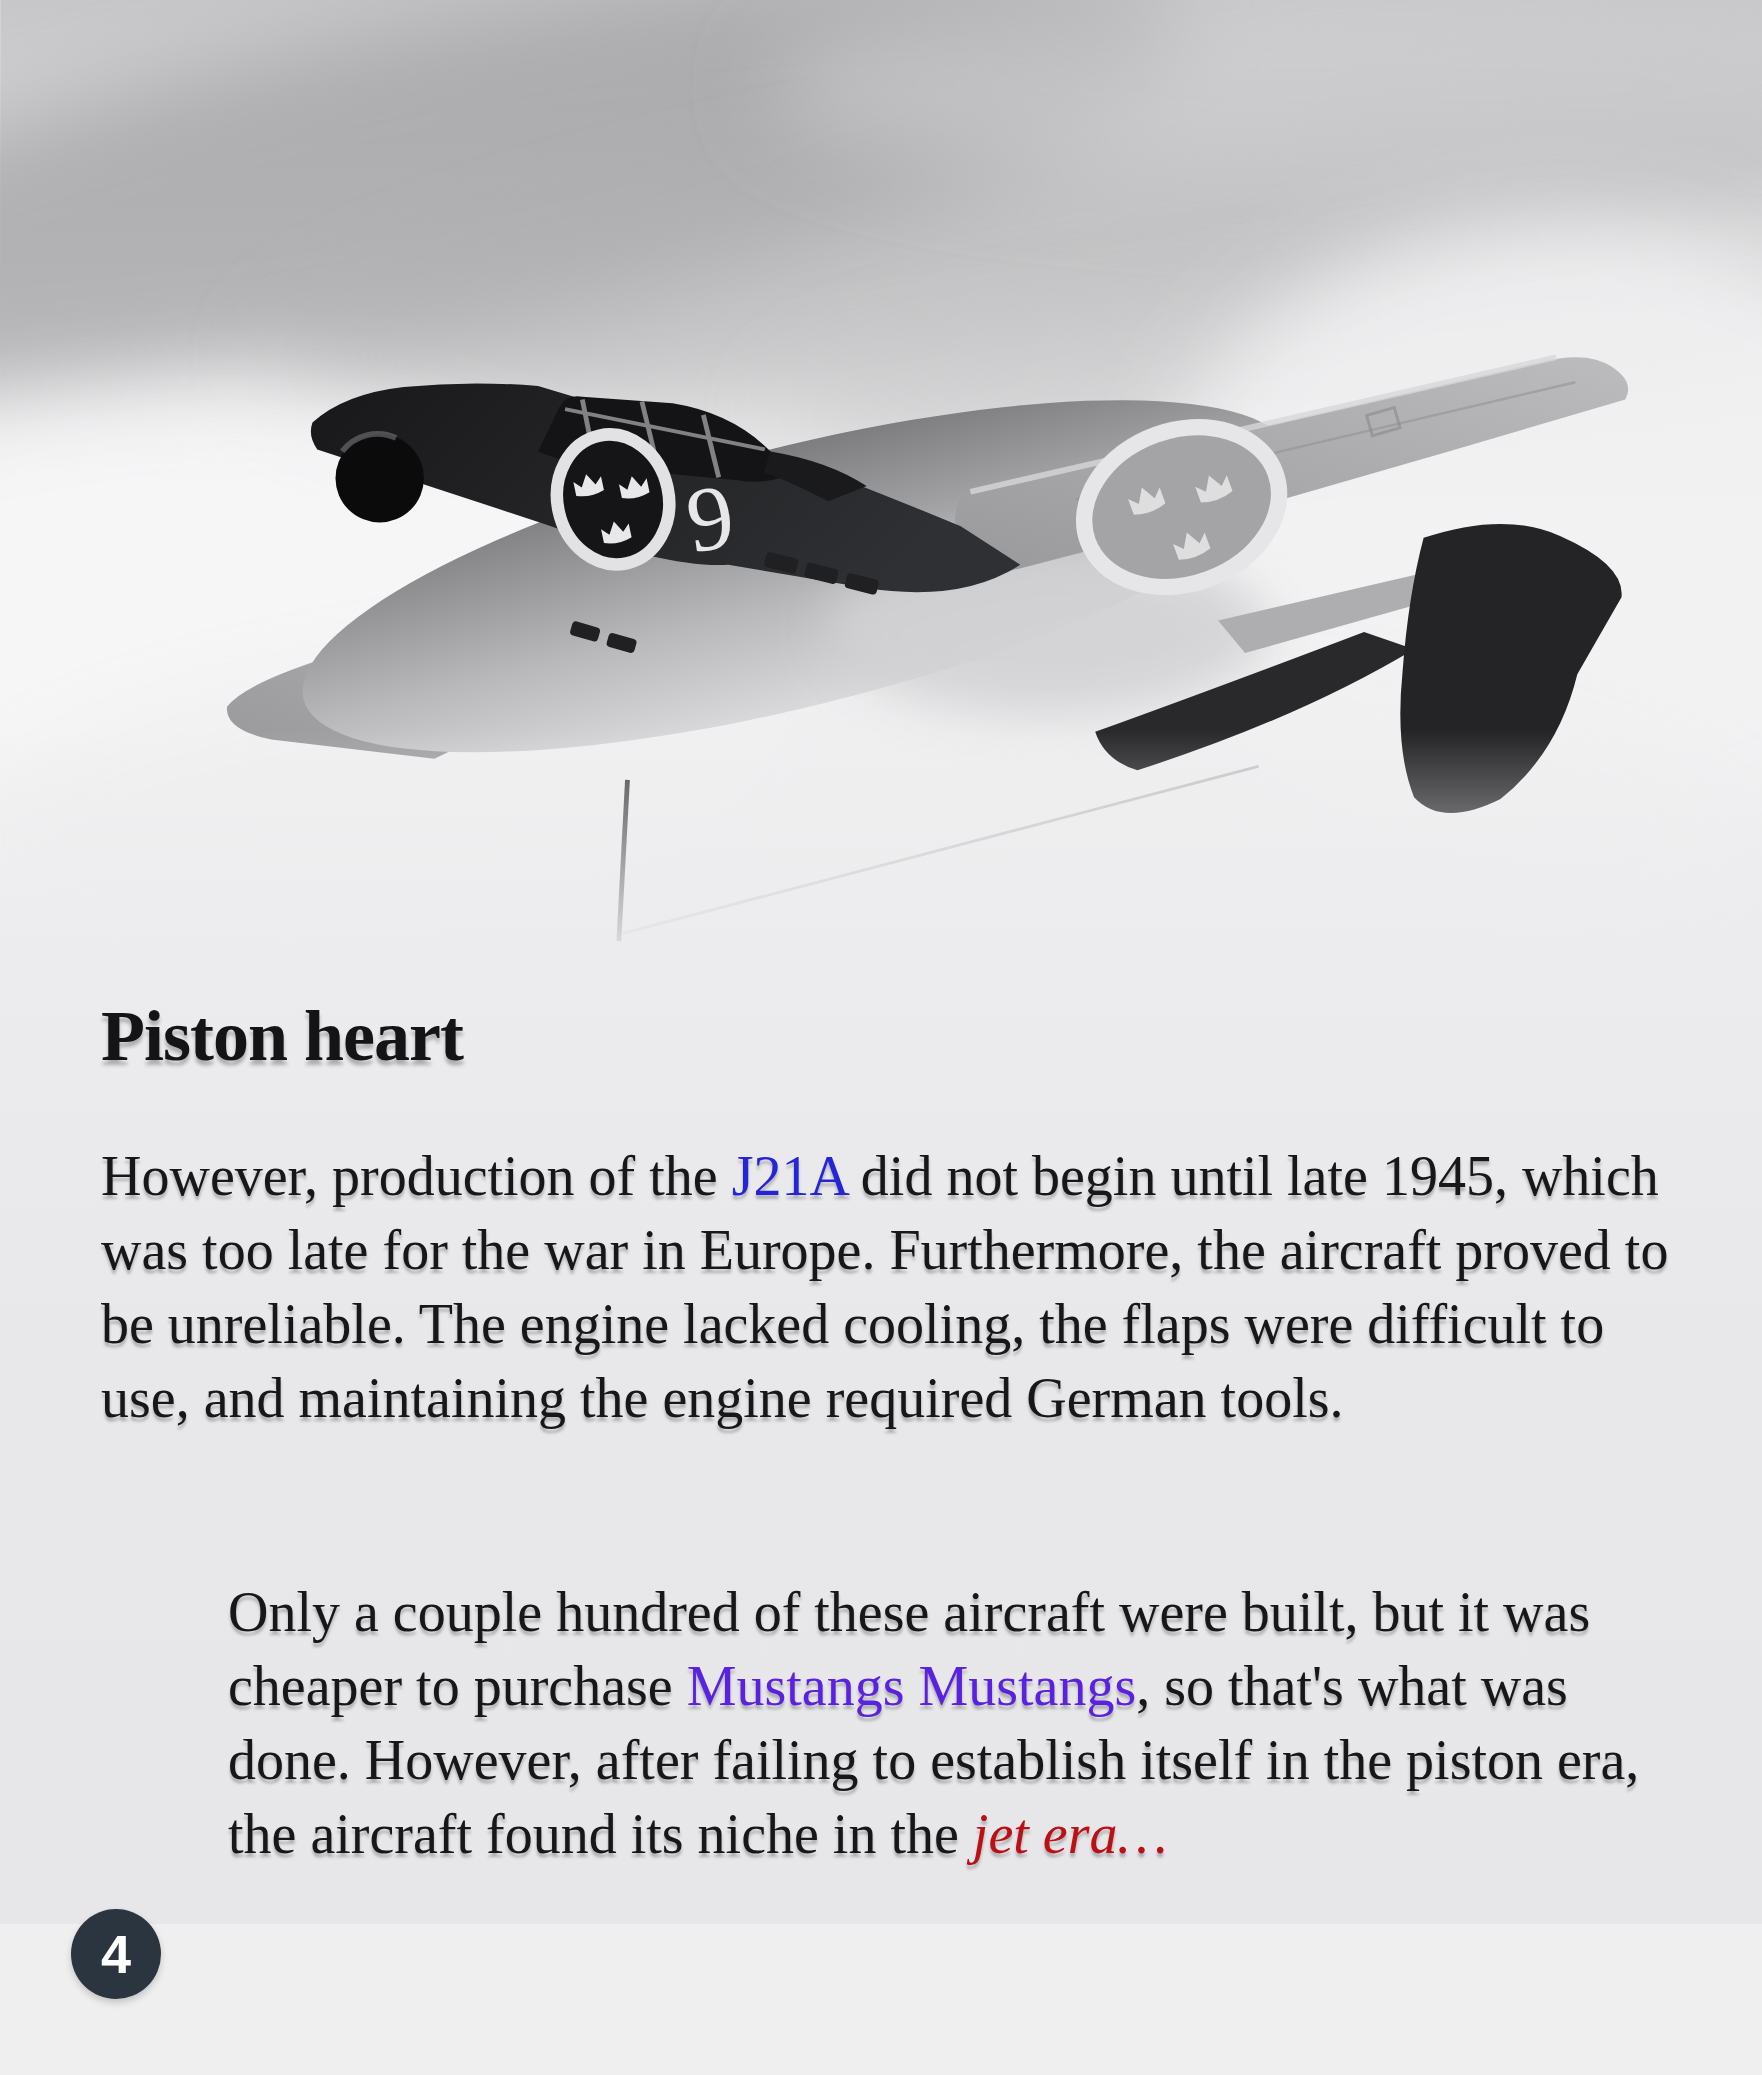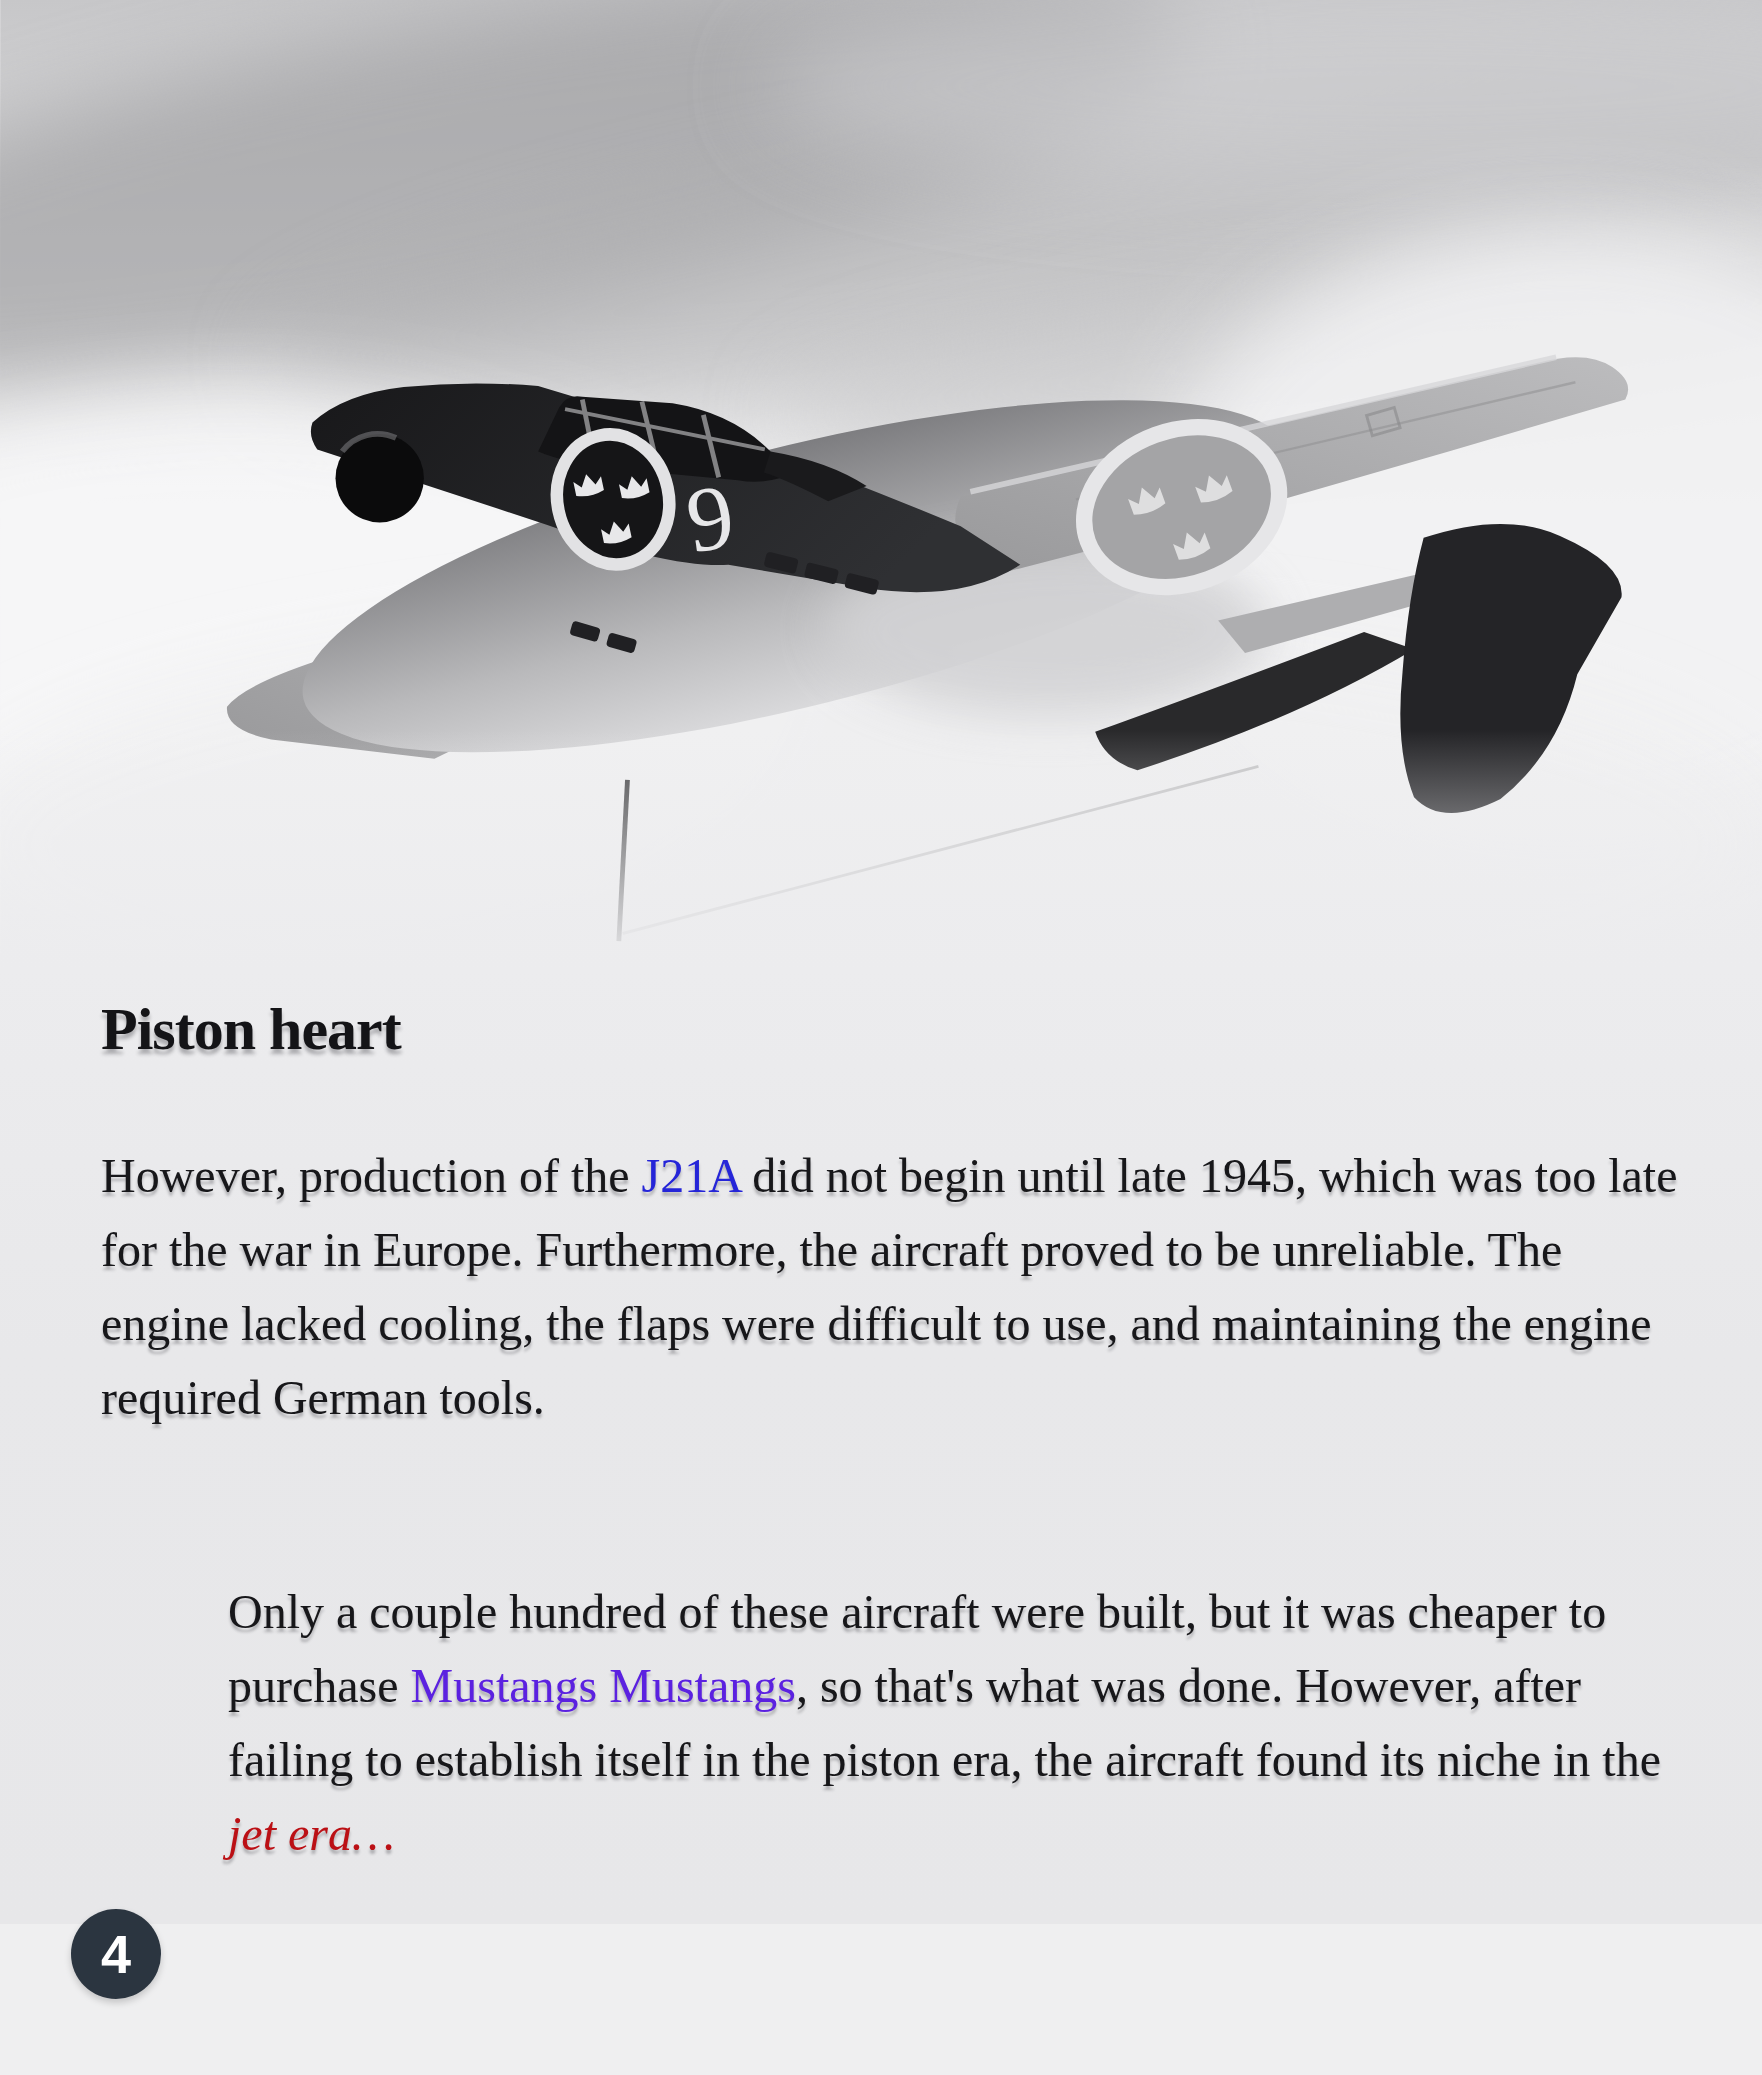--- a/index.html
+++ b/index.html
@@ -12,26 +12,26 @@
   .photo-wrap{position:absolute;top:0;left:0;width:1763px;height:970px;}
   .photo-wrap svg{display:block;}
   
   .main-bg{position:absolute;top:970px;left:0;width:1763px;height:954px;
     background:linear-gradient(180deg,#ececee 0%,#e8e8ea 40%,#e7e7e9 100%);}
   .footer-bg{position:absolute;top:1924px;left:0;width:1763px;height:151px;
     background:var(--footer-background,#efeff0);}
   .text-layer{position:absolute;top:0;left:0;width:1763px;height:2075px;z-index:5;}
   h1.page-title{
     position:absolute;left:101px;top:995px;margin:0;
-    font-size:60px;font-weight:700;color:#141417;letter-spacing:-1px;
+    font-size:72px;font-weight:700;color:#141417;letter-spacing:-1px;
     text-shadow:0 4.8px 3.8px rgba(30,30,35,.30);
   }
   .para{
     position:absolute;margin:0;
-    font-size:48px;line-height:74px;color:var(--body-text,#17171a);
+    font-size:56px;line-height:74px;color:var(--body-text,#17171a);
     text-shadow:0 3.8px 2.9px rgba(30,30,35,.28);
   }
   #para-1{left:101px;top:1139px;width:1595px;}
   #para-2{left:228px;top:1575px;width:1436px;}
   .seg{white-space:pre-wrap;}
   a.seg{text-decoration:none;cursor:pointer;}
   .link-blue{color:var(--link-blue,#2525d8);}
   .link-violet{color:var(--link-violet,#5b21e0);}
   .link-red{color:var(--link-red,#bb1015);font-style:italic;}
   .page-badge{

